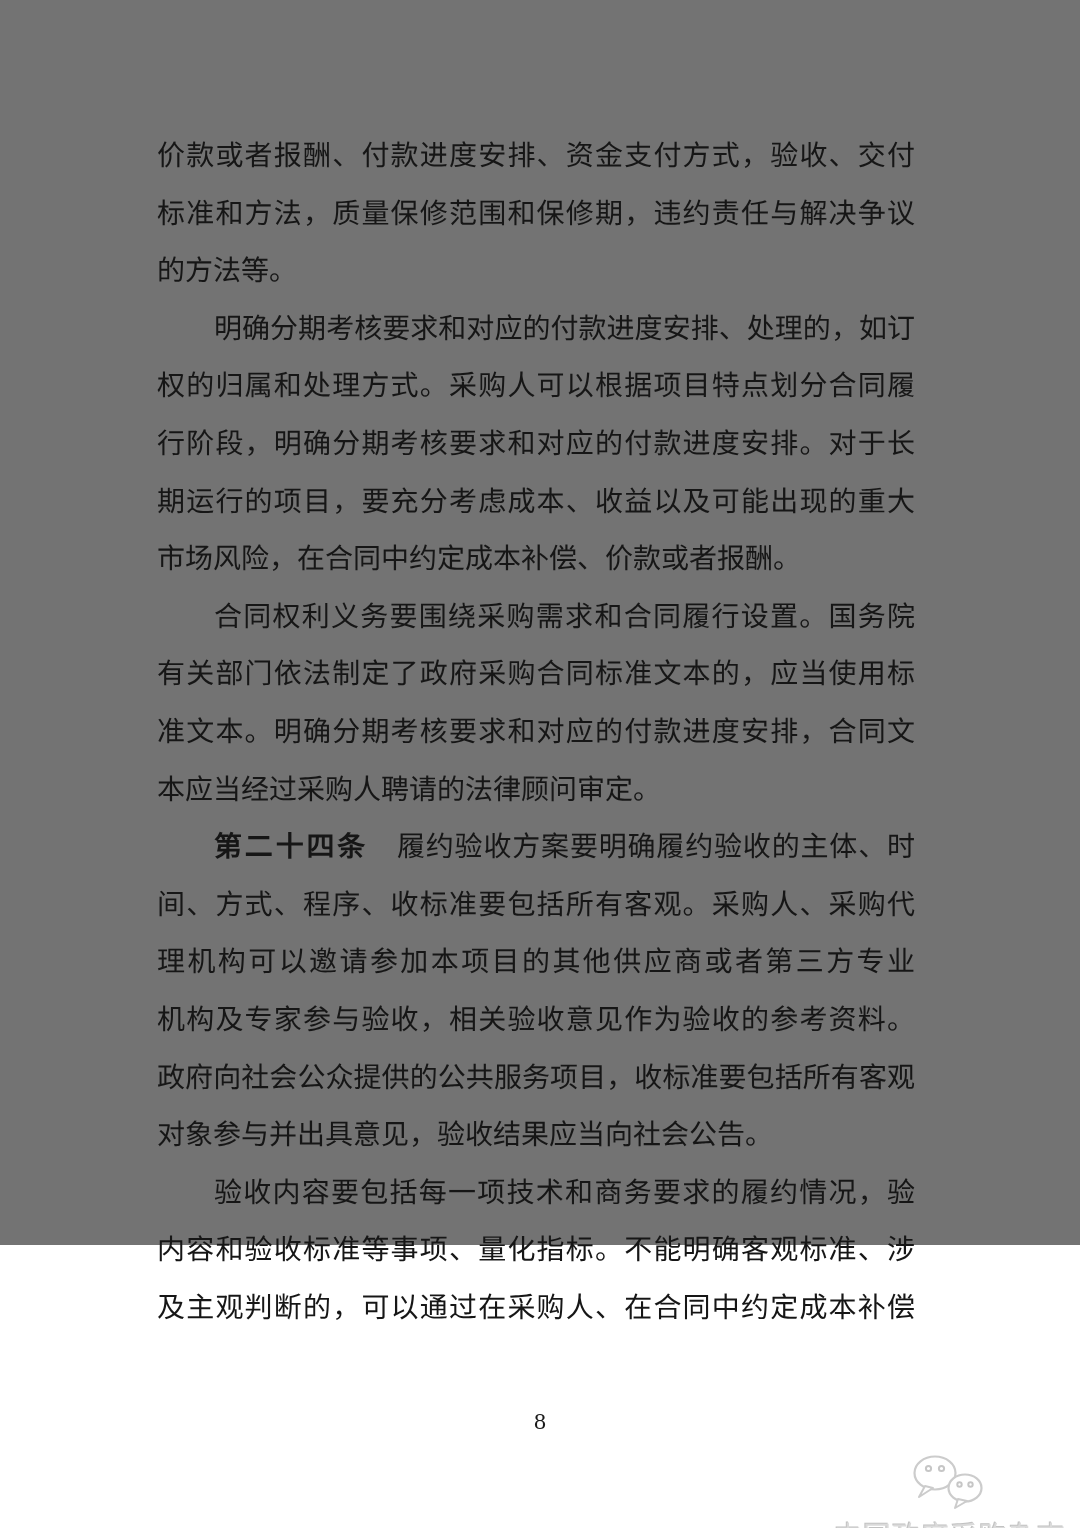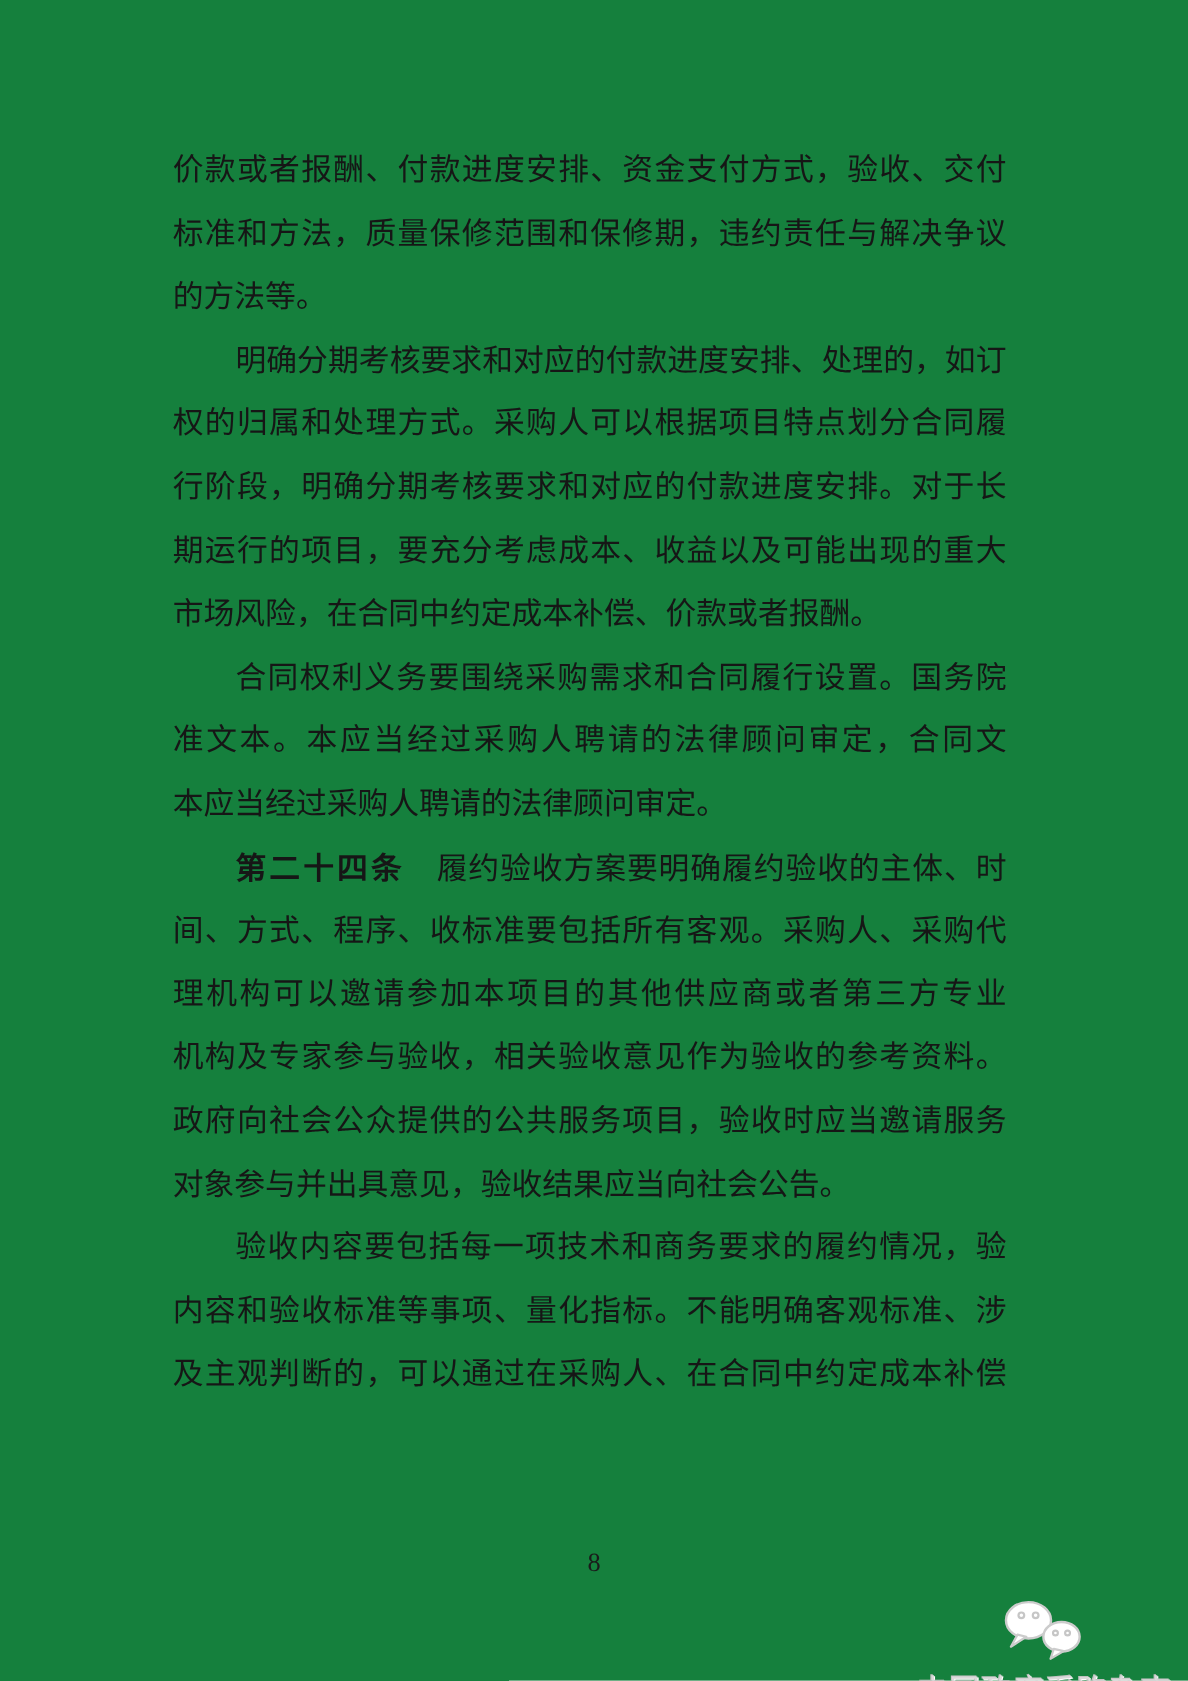--- a/index.html
+++ b/index.html
@@ -3,22 +3,22 @@
 <meta charset="utf-8">
 <style>
   html, body {
     margin: 0; padding: 0;
     width: 1080px; height: 1528px;
     background: #ffffff;
     overflow: hidden;
   }
   .page {
     position: relative;
-    width: 1080px; height: 1528px;
-    background: #15803d;
+    width: 1080px; height: 1245px;
+    background: #737373;
     font-family: "Liberation Serif", "DejaVu Serif", serif;
     color: #161616;
   }
   .content {
     position: absolute;
     top: 127px; left: 157px;
     width: 758px;
   }
   .line {
     font-size: 28px;
@@ -78,29 +78,30 @@
   <main class="content">
     <div class="line">价款或者报酬、付款进度安排、资金支付方式，验收、交付</div>
     <div class="line">标准和方法，质量保修范围和保修期，违约责任与解决争议</div>
     <div class="line end">的方法等。</div>
     <div class="line indent">明确分期考核要求和对应的付款进度安排、处理的，如订</div>
     <div class="line">权的归属和处理方式。采购人可以根据项目特点划分合同履</div>
     <div class="line">行阶段，明确分期考核要求和对应的付款进度安排。对于长</div>
     <div class="line">期运行的项目，要充分考虑成本、收益以及可能出现的重大</div>
     <div class="line end">市场风险，在合同中约定成本补偿、价款或者报酬。</div>
     <div class="line indent">合同权利义务要围绕采购需求和合同履行设置。国务院</div>
-    <div class="line">准文本。本应当经过采购人聘请的法律顾问审定，合同文</div>
+    <div class="line">有关部门依法制定了政府采购合同标准文本的，应当使用标</div>
+    <div class="line">准文本。明确分期考核要求和对应的付款进度安排，合同文</div>
     <div class="line end">本应当经过采购人聘请的法律顾问审定。</div>
     <div class="line indent">
       <span class="lead">第二十四条</span><span>　履约验收方案要明确履约验收的主体、时</span>
     </div>
     <div class="line">间、方式、程序、收标准要包括所有客观。采购人、采购代</div>
     <div class="line">理机构可以邀请参加本项目的其他供应商或者第三方专业</div>
     <div class="line">机构及专家参与验收，相关验收意见作为验收的参考资料。</div>
-    <div class="line">政府向社会公众提供的公共服务项目，验收时应当邀请服务</div>
+    <div class="line">政府向社会公众提供的公共服务项目，收标准要包括所有客观</div>
     <div class="line end">对象参与并出具意见，验收结果应当向社会公告。</div>
     <div class="line indent">验收内容要包括每一项技术和商务要求的履约情况，验</div>
     <div class="line">内容和验收标准等事项、量化指标。不能明确客观标准、涉</div>
     <div class="line">及主观判断的，可以通过在采购人、在合同中约定成本补偿</div>
   </main>
 
   <div class="page-number">8</div>
 
   <div class="watermark">
     <span class="wechat-icon">

